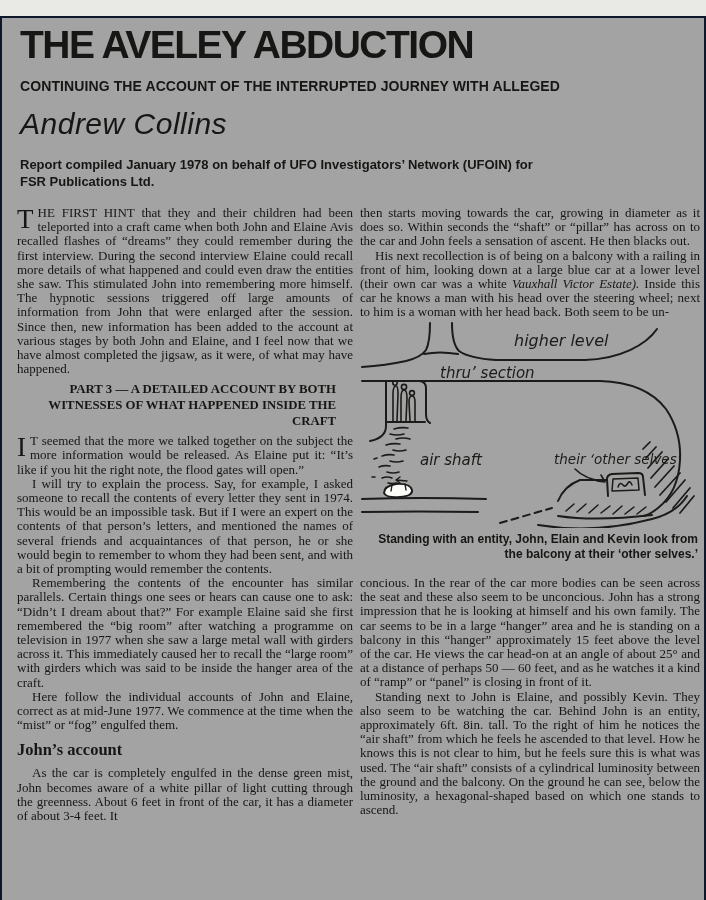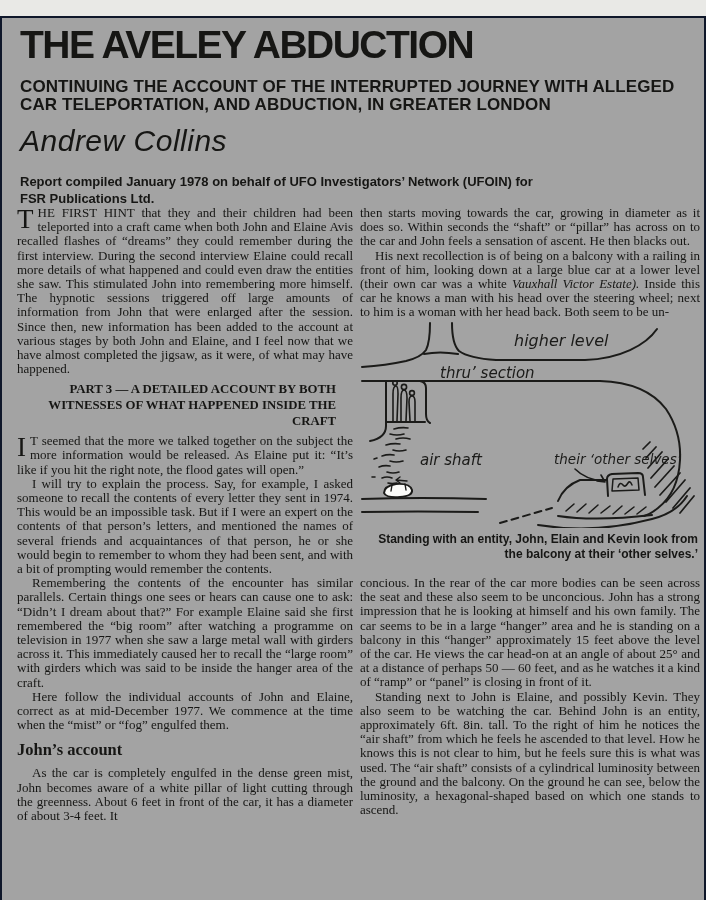--- a/index.html
+++ b/index.html
@@ -9,21 +9,21 @@
     overflow:hidden;color:#161614;
     font-family:"Liberation Serif", serif;
   }
   .header{position:absolute;left:18px;top:6px;width:670px;}
   .title{
     font-family:"Liberation Sans", sans-serif;font-weight:bold;
     font-size:39px;letter-spacing:-1.5px;line-height:42px;margin:0;
   }
   .subtitle{
     font-family:"Liberation Sans", sans-serif;font-weight:bold;
-    font-size:17px;line-height:17.5px;margin-top:12px;letter-spacing:0.1px;
+    font-size:14px;line-height:17.5px;margin-top:12px;letter-spacing:0.1px;
   }
   .author{
     font-family:"Liberation Sans", sans-serif;font-style:italic;font-weight:400;
     font-size:30px;margin-top:11px;letter-spacing:0.5px;
   }
   .report{
     font-family:"Liberation Sans", sans-serif;font-weight:bold;
     font-size:13px;line-height:17px;margin-top:15px;
   }
   .col{position:absolute;top:188px;font-size:13px;line-height:14.2px;text-align:justify;}
@@ -57,36 +57,35 @@
 </style>
 </head>
 <body>
 
 <div class="page">
 
   <div class="header">
     <h1 class="title">THE AVELEY ABDUCTION</h1>
     <div class="subtitle">
       <div>CONTINUING THE ACCOUNT OF THE INTERRUPTED JOURNEY WITH ALLEGED</div>
-      <div>CAR TELEPORTATION, AND ABDUCTION, IN GREATER LONDON</div>
     </div>
     <div class="author">Andrew Collins</div>
     <div class="report">
       <div>Report compiled January 1978 on behalf of UFO Investigators’ Network (UFOIN) for</div>
       <div>FSR Publications Ltd.</div>
     </div>
   </div>
 
   <div class="col col-left">
     <p><span class="dropcap">T</span><span>HE FIRST HINT</span><span> that they and their children had been teleported into a craft came when both John and Elaine Avis recalled flashes of “dreams” they could remember during the first interview. During the second interview Elaine could recall more details of what happened and could even draw the entities she saw. This stimulated John into remembering more himself. The hypnotic sessions triggered off large amounts of information from John that were enlarged after the session. Since then, new information has been added to the account at various stages by both John and Elaine, and I feel now that we have almost completed the jigsaw, as it were, of what may have happened.</span></p>
     <p class="part-heading">PART 3 — A DETAILED ACCOUNT BY BOTH WITNESSES OF WHAT HAPPENED INSIDE THE CRAFT</p>
     <p><span class="dropcap">I</span><span>T</span><span> seemed that the more we talked together on the subject the more information would be released. As Elaine put it: “It’s like if you hit the right note, the flood gates will open.”</span></p>
     <p class="indent">I will try to explain the process. Say, for example, I asked someone to recall the contents of every letter they sent in 1974. This would be an impossible task. But if I were an expert on the contents of that person’s letters, and mentioned the names of several friends and acquaintances of that person, he or she would begin to remember to whom they had been sent, and with a bit of prompting would remember the contents.</p>
     <p class="indent">Remembering the contents of the encounter has similar parallels. Certain things one sees or hears can cause one to ask: “Didn’t I dream about that?” For example Elaine said she first remembered the “big room” after watching a programme on television in 1977 when she saw a large metal wall with girders across it. This immediately caused her to recall the “large room” with girders which was said to be inside the hanger area of the craft.</p>
-    <p class="indent">Here follow the individual accounts of John and Elaine, correct as at mid-December 1977. We commence at the time when the “mist” or “fog” engulfed them.</p>
+    <p class="indent">Here follow the individual accounts of John and Elaine, correct as at mid-June 1977. We commence at the time when the “mist” or “fog” engulfed them.</p>
     <p class="account-heading">John’s account</p>
     <p class="indent">As the car is completely engulfed in the dense green mist, John becomes aware of a white pillar of light cutting through the greenness. About 6 feet in front of the car, it has a diameter of about 3-4 feet. It</p>
   </div>
 
   <div class="col col-right">
     <p>then starts moving towards the car, growing in diameter as it does so. Within seconds the “shaft” or “pillar” has across on to the car and John feels a sensation of ascent. He then blacks out.</p>
     <p class="indent"><span>His next recollection is of being on a balcony with a railing in front of him, looking down at a large blue car at a lower level (their own car was a white </span><span class="ital">Vauxhall Victor Estate).</span><span> Inside this car he knows a man with his head over the steering wheel; next to him is a woman with her head back. Both seem to be un-</span></p>
 
     <div class="figure">
       <svg viewBox="0 0 342 206">

